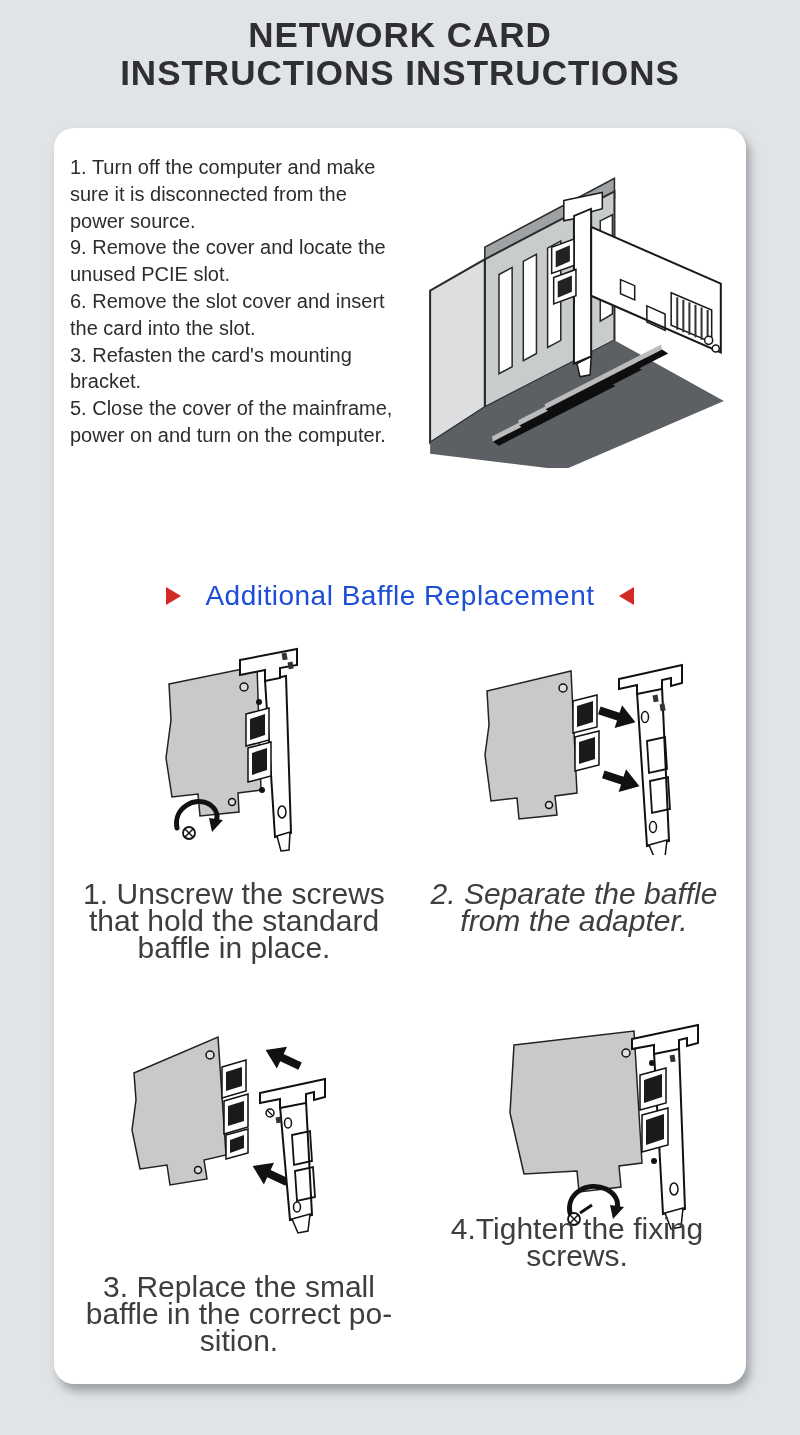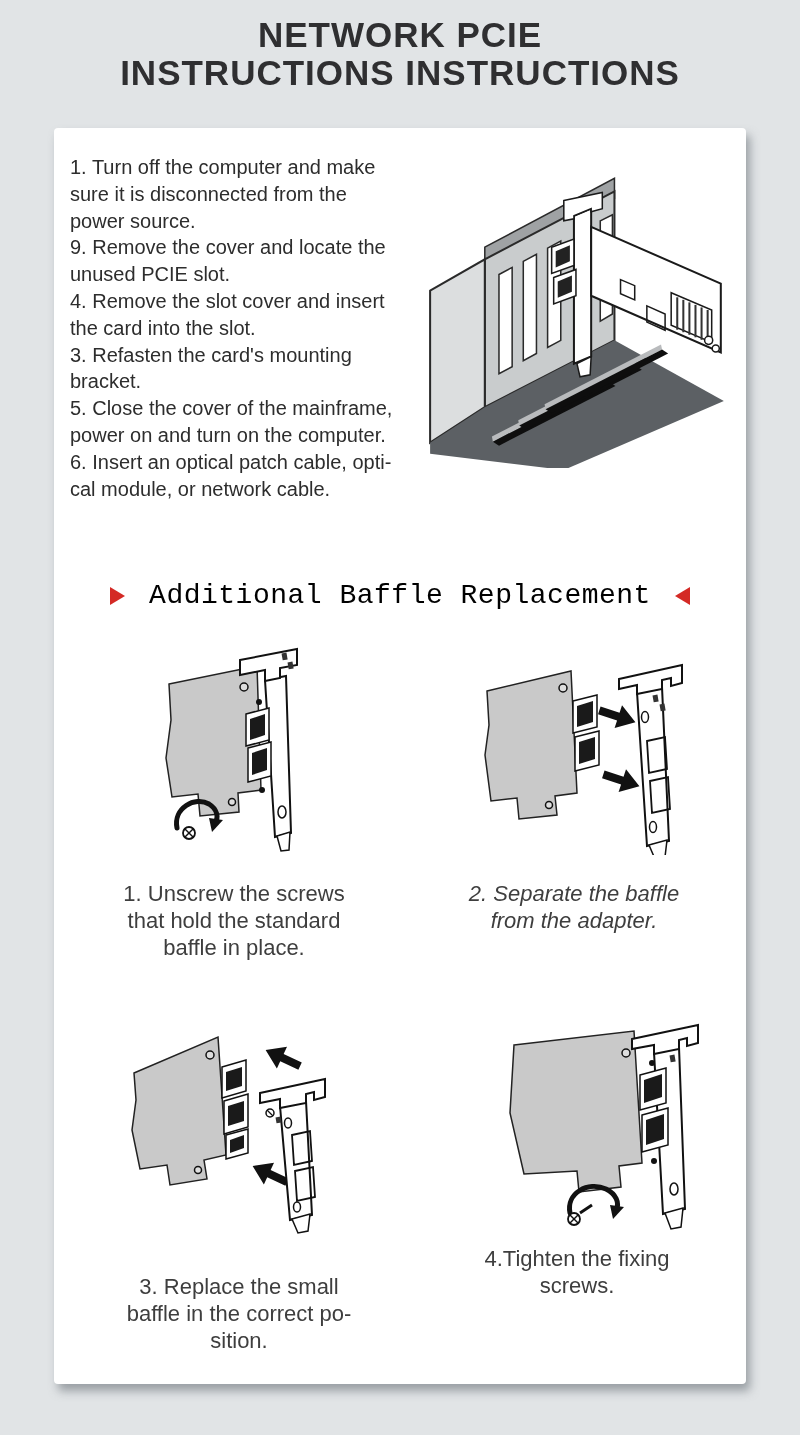--- a/index.html
+++ b/index.html
@@ -8,76 +8,74 @@
     background:#e1e4e6;
     font-family:"Liberation Sans","DejaVu Sans",sans-serif;
     color:#2d2d2d;
   }
   .title{
     margin-top:16px;text-align:center;font-weight:bold;color:#2f2f31;
     font-size:35px;line-height:38px;letter-spacing:1px;
   }
   .card{
     position:absolute;left:54px;top:128px;width:692px;height:1256px;
-    background:#ffffff;border-radius:4px;
+    background:#ffffff;border-radius:20px;
     box-shadow:4px 7px 10px rgba(96,104,112,0.55);
   }
   .instructions{
     position:absolute;left:16px;top:26px;width:382px;
     font-size:20px;line-height:26.8px;color:#2d2d2d;
   }
   .instr-item{white-space:pre-line;}
   .pc-illustration{position:absolute;left:368px;top:30px;}
   .section-heading{
     position:absolute;left:0;top:452px;width:100%;
     display:flex;align-items:center;justify-content:center;gap:24px;
   }
   .section-heading .txt{
-    font-size:28px;color:#000000;letter-spacing:0.5px;font-family:Liberation Mono, monospace;
+    font-size:28px;color:#1d4ed8;letter-spacing:0.5px;
   }
   .tri-right{width:0;height:0;border-top:9px solid transparent;border-bottom:9px solid transparent;border-left:15px solid #d42a25;}
   .tri-left{width:0;height:0;border-top:9px solid transparent;border-bottom:9px solid transparent;border-right:15px solid #d42a25;}
   .fig{position:absolute;}
   .fig1{left:85px;top:512px;}
   .fig2{left:415px;top:517px;}
   .fig3{left:66px;top:887px;}
   .fig4{left:428px;top:885px;}
   .caption{
     position:absolute;text-align:center;white-space:pre-line;
-    font-size:22px;line-height:27px;color:#3e3e3e;
+    font-size:30px;line-height:27px;color:#3e3e3e;
   }
   .cap1{left:20px;top:752px;width:320px;}
   .cap2{left:370px;top:752px;width:300px;font-style:italic;}
   .cap3{left:20px;top:1117px;width:330px;margin-top:28px;}
-  .cap4{left:373px;top:1117px;width:300px;}
+  .cap4{left:373px;top:1087px;width:300px;}
 </style>
 </head>
 <body>
 
 <div class="title">
-  <div>NETWORK PCIE</div>
+  <div>NETWORK CARD</div>
   <div>INSTRUCTIONS INSTRUCTIONS</div>
 </div>
 
 <div class="card">
 
   <div class="instructions">
     <div class="instr-item">1. Turn off the computer and make
 sure it is disconnected from the
 power source.</div>
     <div class="instr-item">9. Remove the cover and locate the
 unused PCIE slot.</div>
-    <div class="instr-item">4. Remove the slot cover and insert
+    <div class="instr-item">6. Remove the slot cover and insert
 the card into the slot.</div>
     <div class="instr-item">3. Refasten the card's mounting
 bracket.</div>
     <div class="instr-item">5. Close the cover of the mainframe,
 power on and turn on the computer.</div>
-    <div class="instr-item">6. Insert an optical patch cable, opti-
-cal module, or network cable.</div>
   </div>
 
   <svg class="pc-illustration" width="314" height="310" viewBox="0 0 310 306">
     <g>
       <polygon points="62,88 190,20 190,40 62,108" fill="#9fa2a4" stroke="#2a2a2a" stroke-width="1.5"></polygon>
       <polygon points="62,100 190,33 190,180 62,246" fill="#c9cccd" stroke="#2a2a2a" stroke-width="2"></polygon>
       <polygon points="76,115 89,108 89,206 76,213" fill="#ffffff" stroke="#2a2a2a" stroke-width="1.5"></polygon>
       <polygon points="100,102 113,95 113,193 100,200" fill="#ffffff" stroke="#2a2a2a" stroke-width="1.5"></polygon>
       <polygon points="124,89 137,82 137,180 124,187" fill="#ffffff" stroke="#2a2a2a" stroke-width="1.5"></polygon>
       <polygon points="176,62 188,56 188,154 176,161" fill="#ffffff" stroke="#2a2a2a" stroke-width="1.5"></polygon>

